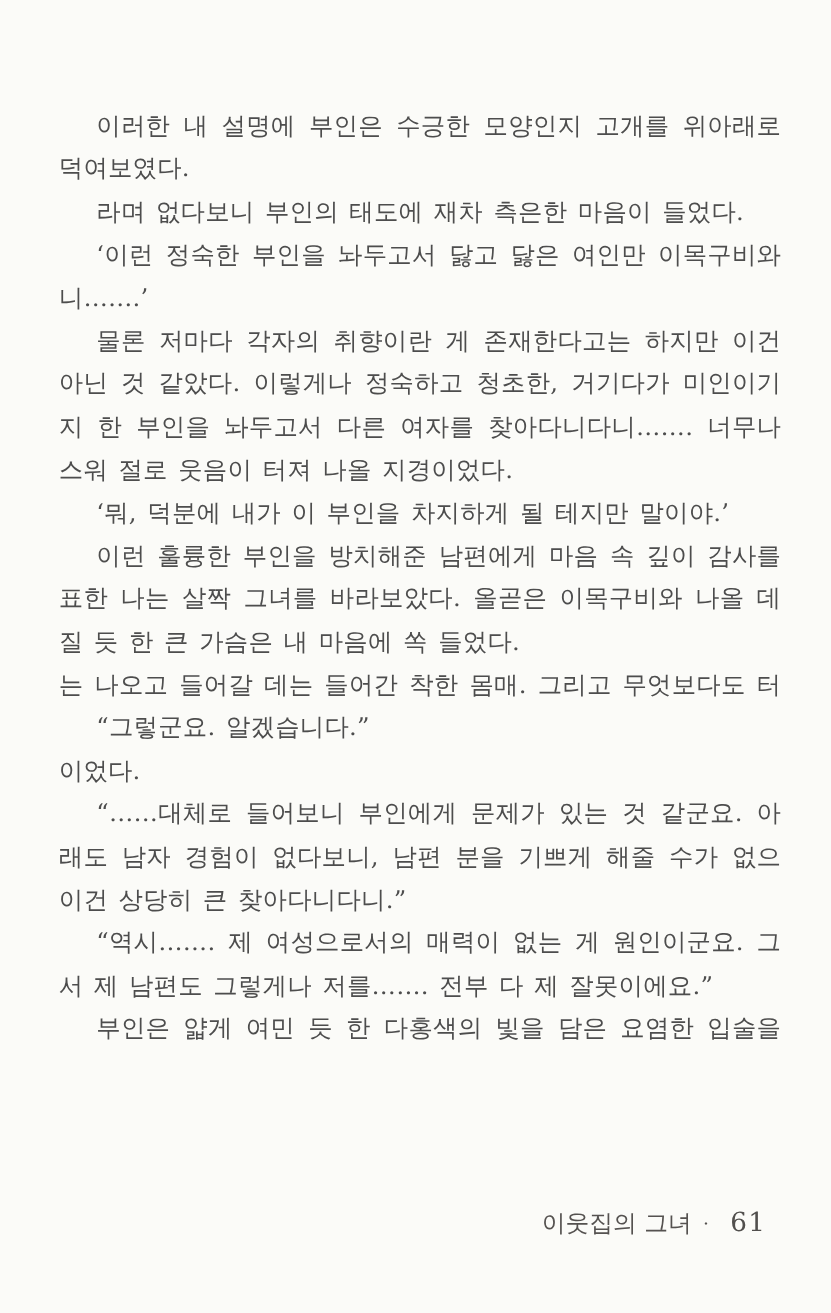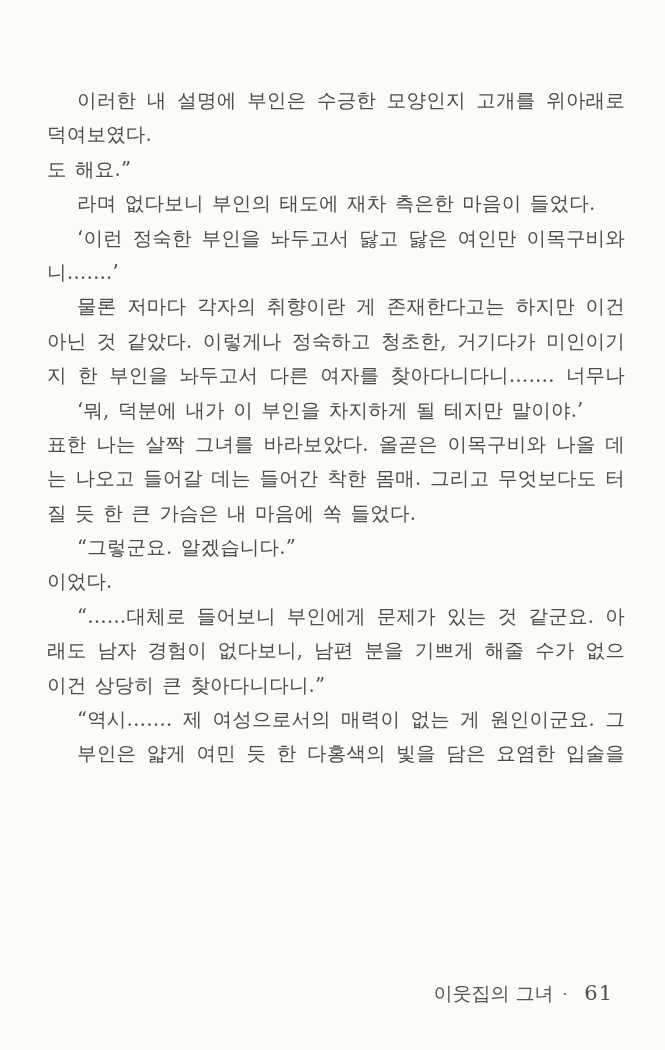--- a/index.html
+++ b/index.html
@@ -44,21 +44,20 @@
   }
   .footer {
     position: absolute;
     top: 963px;
     right: 52px;
     height: 30px;
     line-height: 30px;
     font-size: 19px;
     color: #555250;
     white-space: nowrap;
-    margin-top: 15px;
   }
   .footer .sep {
     display: inline-block;
     margin: 0 11px 0 9px;
     font-size: 15px;
     vertical-align: 1px;
   }
   .footer .pagenum {
     display: inline-block;
     margin-left: 6px;
@@ -67,35 +66,37 @@
     color: #514f4d;
   }
 </style>
 </head>
 <body>
 
 <div class="page" style="background: rgb(251, 251, 248); color: rgb(77, 77, 77);">
   <div class="text-block" id="text-block">
       <div class="line indent full">이러한 내 설명에 부인은 수긍한 모양인지 고개를 위아래로 끄</div>
       <div class="line">덕여보였다.</div>
-      <div class="line">도 해요.”</div>
       <div class="line indent">라며 없다보니 부인의 태도에 재차 측은한 마음이 들었다.</div>
       <div class="line indent full">‘이런 정숙한 부인을 놔두고서 닳고 닳은 여인만 이목구비와</div>
       <div class="line">니…….’</div>
       <div class="line indent full">물론 저마다 각자의 취향이란 게 존재한다고는 하지만 이건 좀</div>
       <div class="line full">아닌 것 같았다. 이렇게나 정숙하고 청초한, 거기다가 미인이기까</div>
       <div class="line full">지 한 부인을 놔두고서 다른 여자를 찾아다니다니……. 너무나 우</div>
+      <div class="line">스워 절로 웃음이 터져 나올 지경이었다.</div>
       <div class="line indent">‘뭐, 덕분에 내가 이 부인을 차지하게 될 테지만 말이야.’</div>
+      <div class="line indent full">이런 훌륭한 부인을 방치해준 남편에게 마음 속 깊이 감사를</div>
       <div class="line full">표한 나는 살짝 그녀를 바라보았다. 올곧은 이목구비와 나올 데</div>
+      <div class="line">질 듯 한 큰 가슴은 내 마음에 쏙 들었다.</div>
       <div class="line full">는 나오고 들어갈 데는 들어간 착한 몸매. 그리고 무엇보다도 터</div>
-      <div class="line">질 듯 한 큰 가슴은 내 마음에 쏙 들었다.</div>
       <div class="line indent">“그렇군요. 알겠습니다.”</div>
       <div class="line">이었다.</div>
       <div class="line indent full">“……대체로 들어보니 부인에게 문제가 있는 것 같군요. 아무</div>
       <div class="line full">래도 남자 경험이 없다보니, 남편 분을 기쁘게 해줄 수가 없으니.</div>
       <div class="line">이건 상당히 큰 찾아다니다니.”</div>
       <div class="line indent full">“역시……. 제 여성으로서의 매력이 없는 게 원인이군요. 그래</div>
+      <div class="line">서 제 남편도 그렇게나 저를……. 전부 다 제 잘못이에요.”</div>
       <div class="line indent full">부인은 얇게 여민 듯 한 다홍색의 빛을 담은 요염한 입술을 벌</div>
     </div>
   <div class="footer">
     <span>이웃집의 그녀</span><span class="sep">·</span><span class="pagenum">61</span>
   </div>
 </div>
 
 </body></html>

